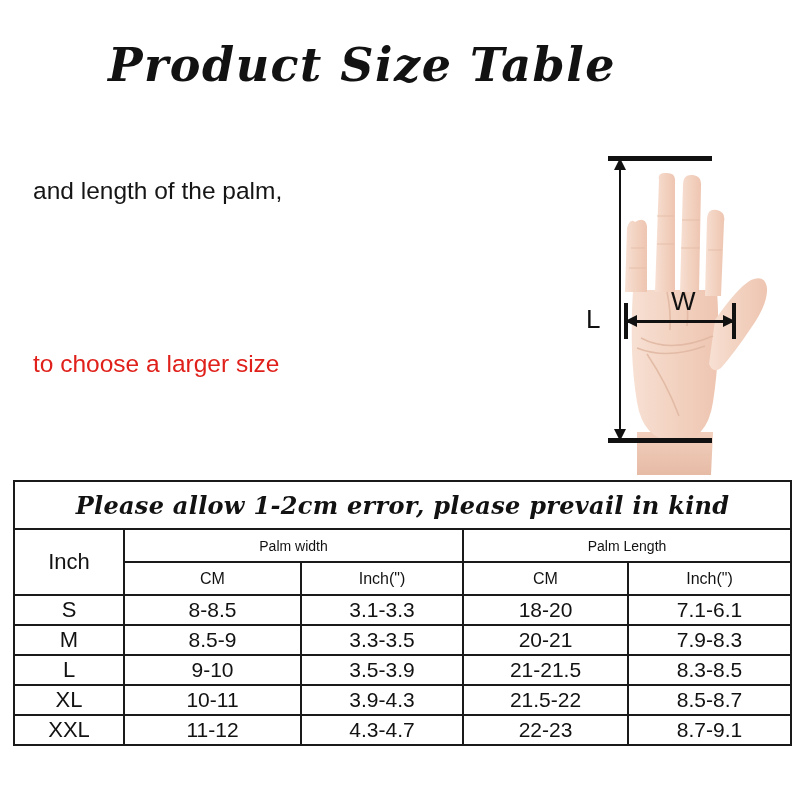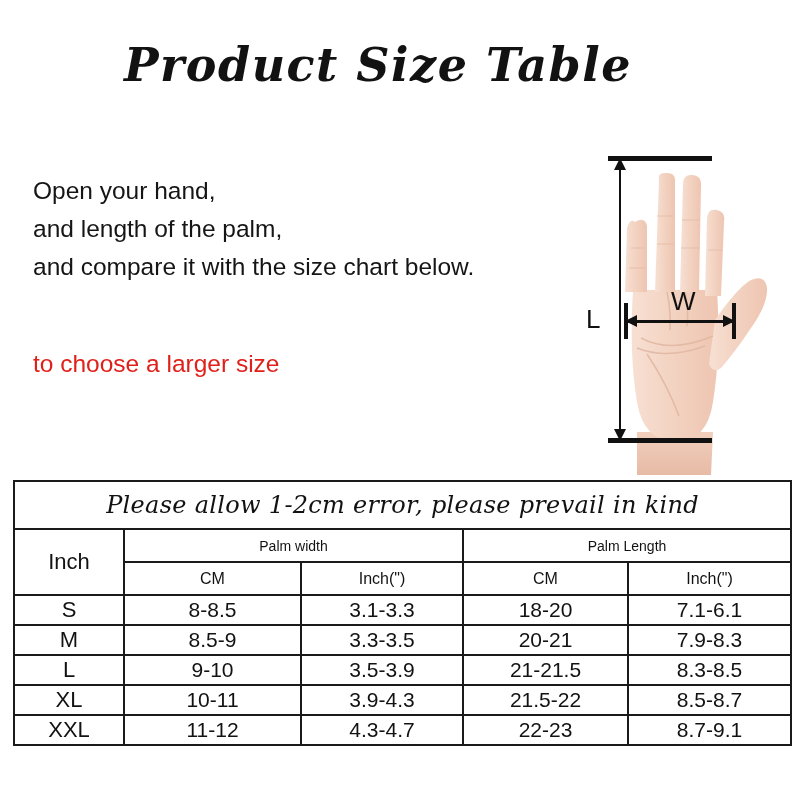--- a/index.html
+++ b/index.html
@@ -13,21 +13,21 @@
 
   body {
     position: relative;
     font-family: "Liberation Sans", sans-serif;
     color: #111111;
   }
 
   
   #title {
     position: absolute;
-    left: 16px;
+    left: 0;
     top: 38px;
     width: 724px;
     text-align: center;
     font-family: "DejaVu Serif", serif;
     font-style: italic;
     font-weight: 700;
     font-size: 46px;
     letter-spacing: 1.5px;
     color: #121212;
     white-space: nowrap;
@@ -191,21 +191,21 @@
     text-align: center;
     vertical-align: middle;
     font-size: 21px;
     color: #121212;
     height: 30px;
     padding: 0;
   }
   #size-table td.note-row {
     font-family: "DejaVu Serif", serif;
     font-style: italic;
-    font-weight: 400;
+    font-weight: 700;
     font-size: 24px;
     height: 48px;
     letter-spacing: 0.3px;
   }
   #size-table td.group-head {
     height: 33px;
     font-size: 14px;
   }
   #size-table td.sub-head {
     height: 33px;
@@ -219,23 +219,21 @@
   #size-table col.c-win   { width: 162px; }
   #size-table col.c-lcm   { width: 165px; }
   #size-table col.c-lin   { width: 163px; }
 </style>
 </head>
 <body>
 
 <div id="title">Product Size Table</div>
 
 <div id="instructions">
-  <div class="line">Open your hand,</div>
   <div class="line">and length of the palm,</div>
-  <div class="line">and compare it with the size chart below.</div>
 </div>
 
 <div id="note">
   <div class="line">to choose a larger size</div>
 </div>
 
 <div id="hand-figure">
 
   <svg class="hand-art" viewBox="0 0 220 335">
     <defs>

